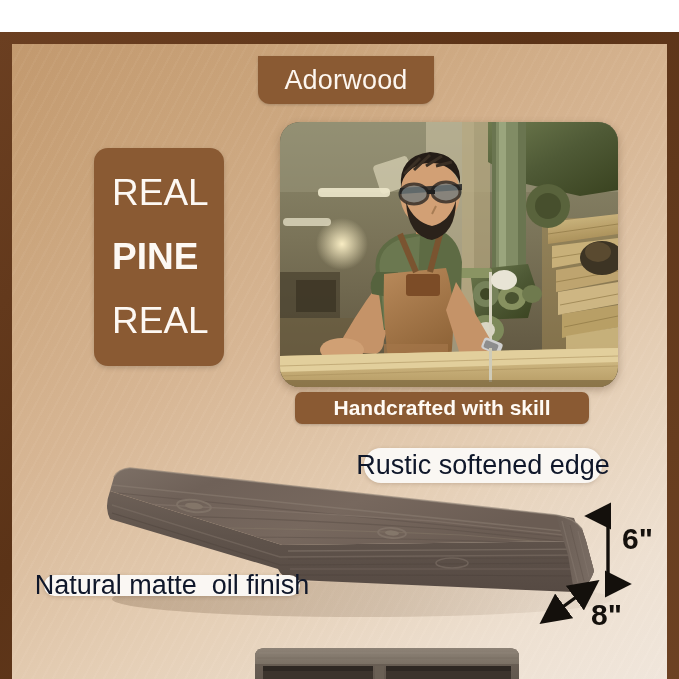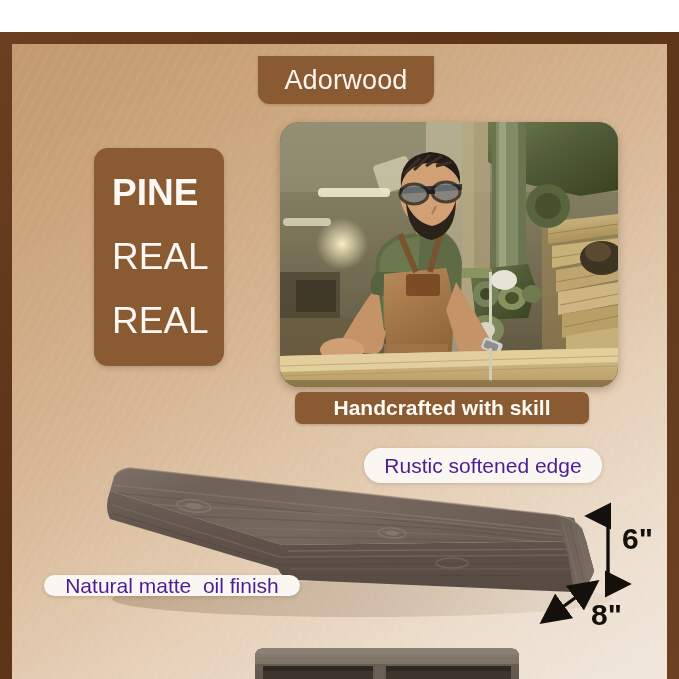--- a/index.html
+++ b/index.html
@@ -70,21 +70,21 @@
     box-shadow:0 1px 3px rgba(0,0,0,.2);
   }
   .photo-caption span{color:#fffaf4;font-size:21px;font-weight:bold;}
 
   
   .pill{
     position:absolute;background:#faf7f3;border-radius:17px;
     display:flex;align-items:center;justify-content:center;
     box-shadow:0 1px 4px rgba(70,45,25,.2);z-index:7;
   }
-  .pill span{color:#4c1d95;font-size:21px;white-space:pre;}
+  .pill span{color:#0f172a;font-size:27px;white-space:pre;}
   #pill-edge  {left:352px;top:404px;width:238px;height:35px;}
   #pill-finish{left:32px; top:531px;width:256px;height:21px;}
   #pill-hollow{left:70px; top:612px;width:152px;height:36px;}
 
   
   .beam-wrap{position:absolute;left:70px;top:415px;width:540px;height:170px;z-index:2;}
   .beam-wrap svg{display:block;width:100%;height:100%;}
 
   
   .hollow-wrap{position:absolute;left:225px;top:598px;width:300px;height:52px;z-index:2;}
@@ -216,22 +216,22 @@
           <path d="M20,43 L281,43" stroke="#726759" stroke-width="0.7" fill="none"></path>
         </g>
       </svg>
     </div>
 
     <div class="brand-chip">
       <span>Adorwood</span>
     </div>
 
     <div class="claim-panel">
+      <div class="claim-line">REAL</div>
       <div class="claim-line bold">PINE</div>
-      <div class="claim-line">REAL</div>
       <div class="claim-line">REAL</div>
     </div>
 
     <div class="photo">
       <svg viewBox="0 0 338 265" xmlns="http://www.w3.org/2000/svg">
         <defs>
           <linearGradient id="bgWall" x1="0" y1="0" x2="0" y2="1">
             <stop offset="0" stop-color="#8d8a6d"></stop>
             <stop offset="0.45" stop-color="#7a7358"></stop>
             <stop offset="1" stop-color="#5c523d"></stop>

